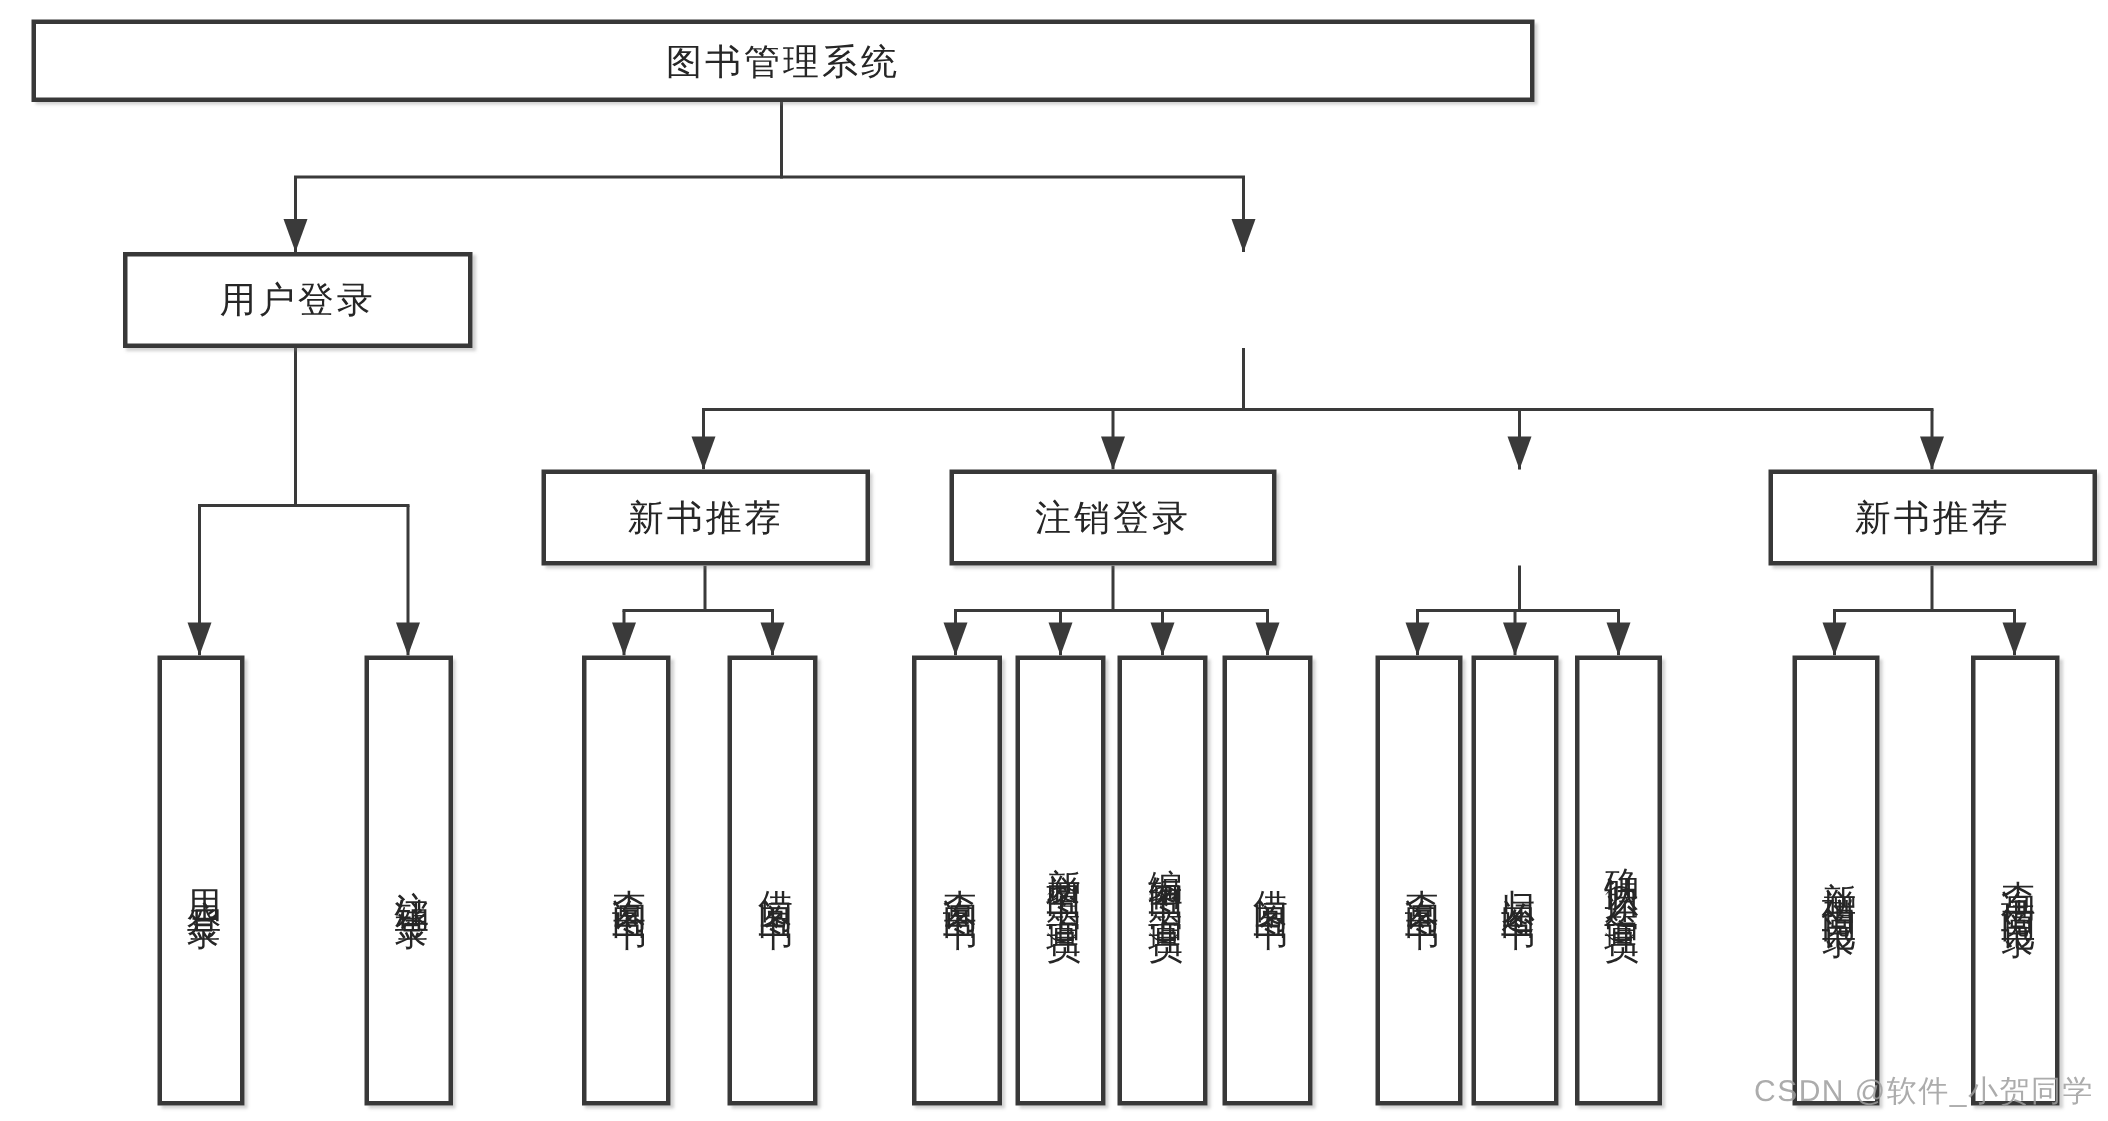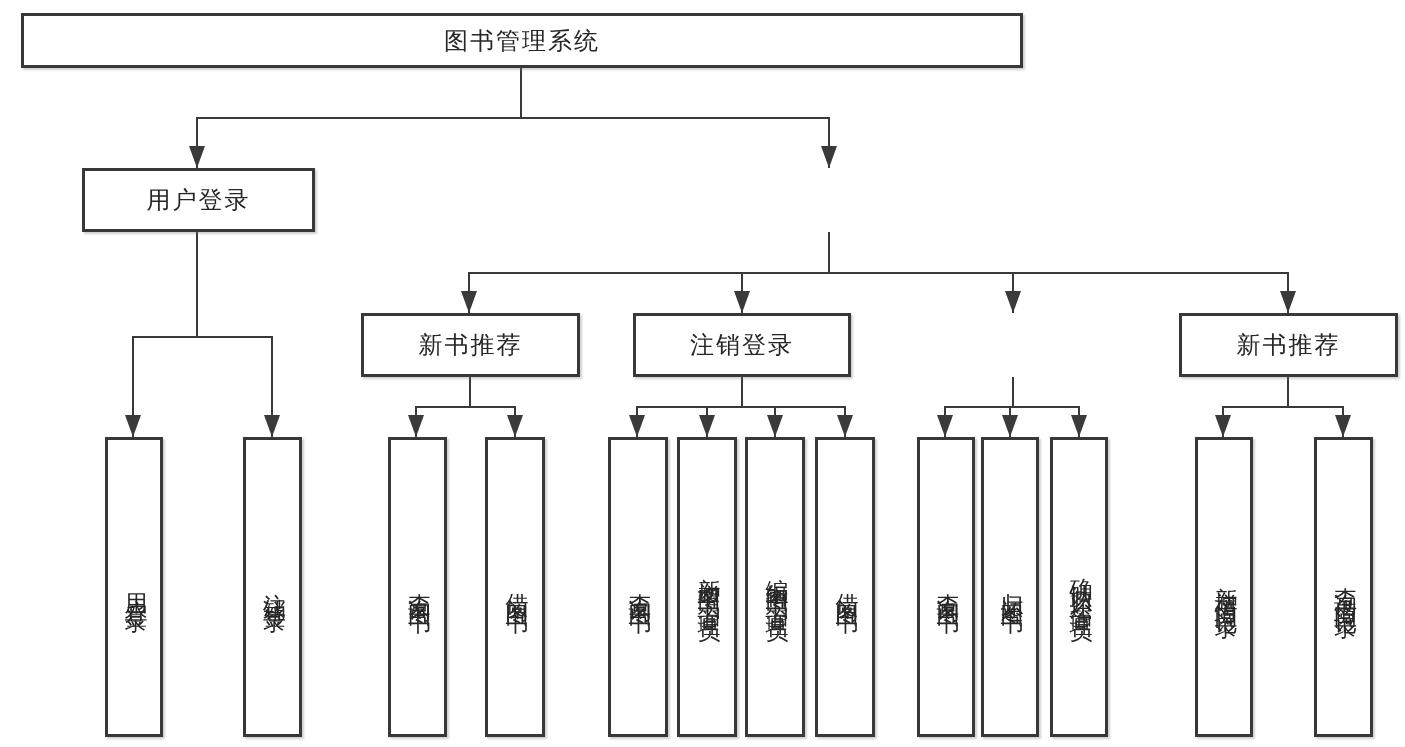--- a/index.html
+++ b/index.html
@@ -187,14 +187,15 @@
     <span>确认归还（管理员）</span>
   </div>
 
   <div class="node v" style="left:1195px;top:437px;width:58px;height:300px">
     <span>新增借阅记录</span>
   </div>
   <div class="node v" style="left:1314px;top:437px;width:59px;height:300px">
     <span>查询借阅记录</span>
   </div>
 
+  <div class="watermark">CSDN @软件_小贺同学</div>
 
 </div>
 
 </body></html>

